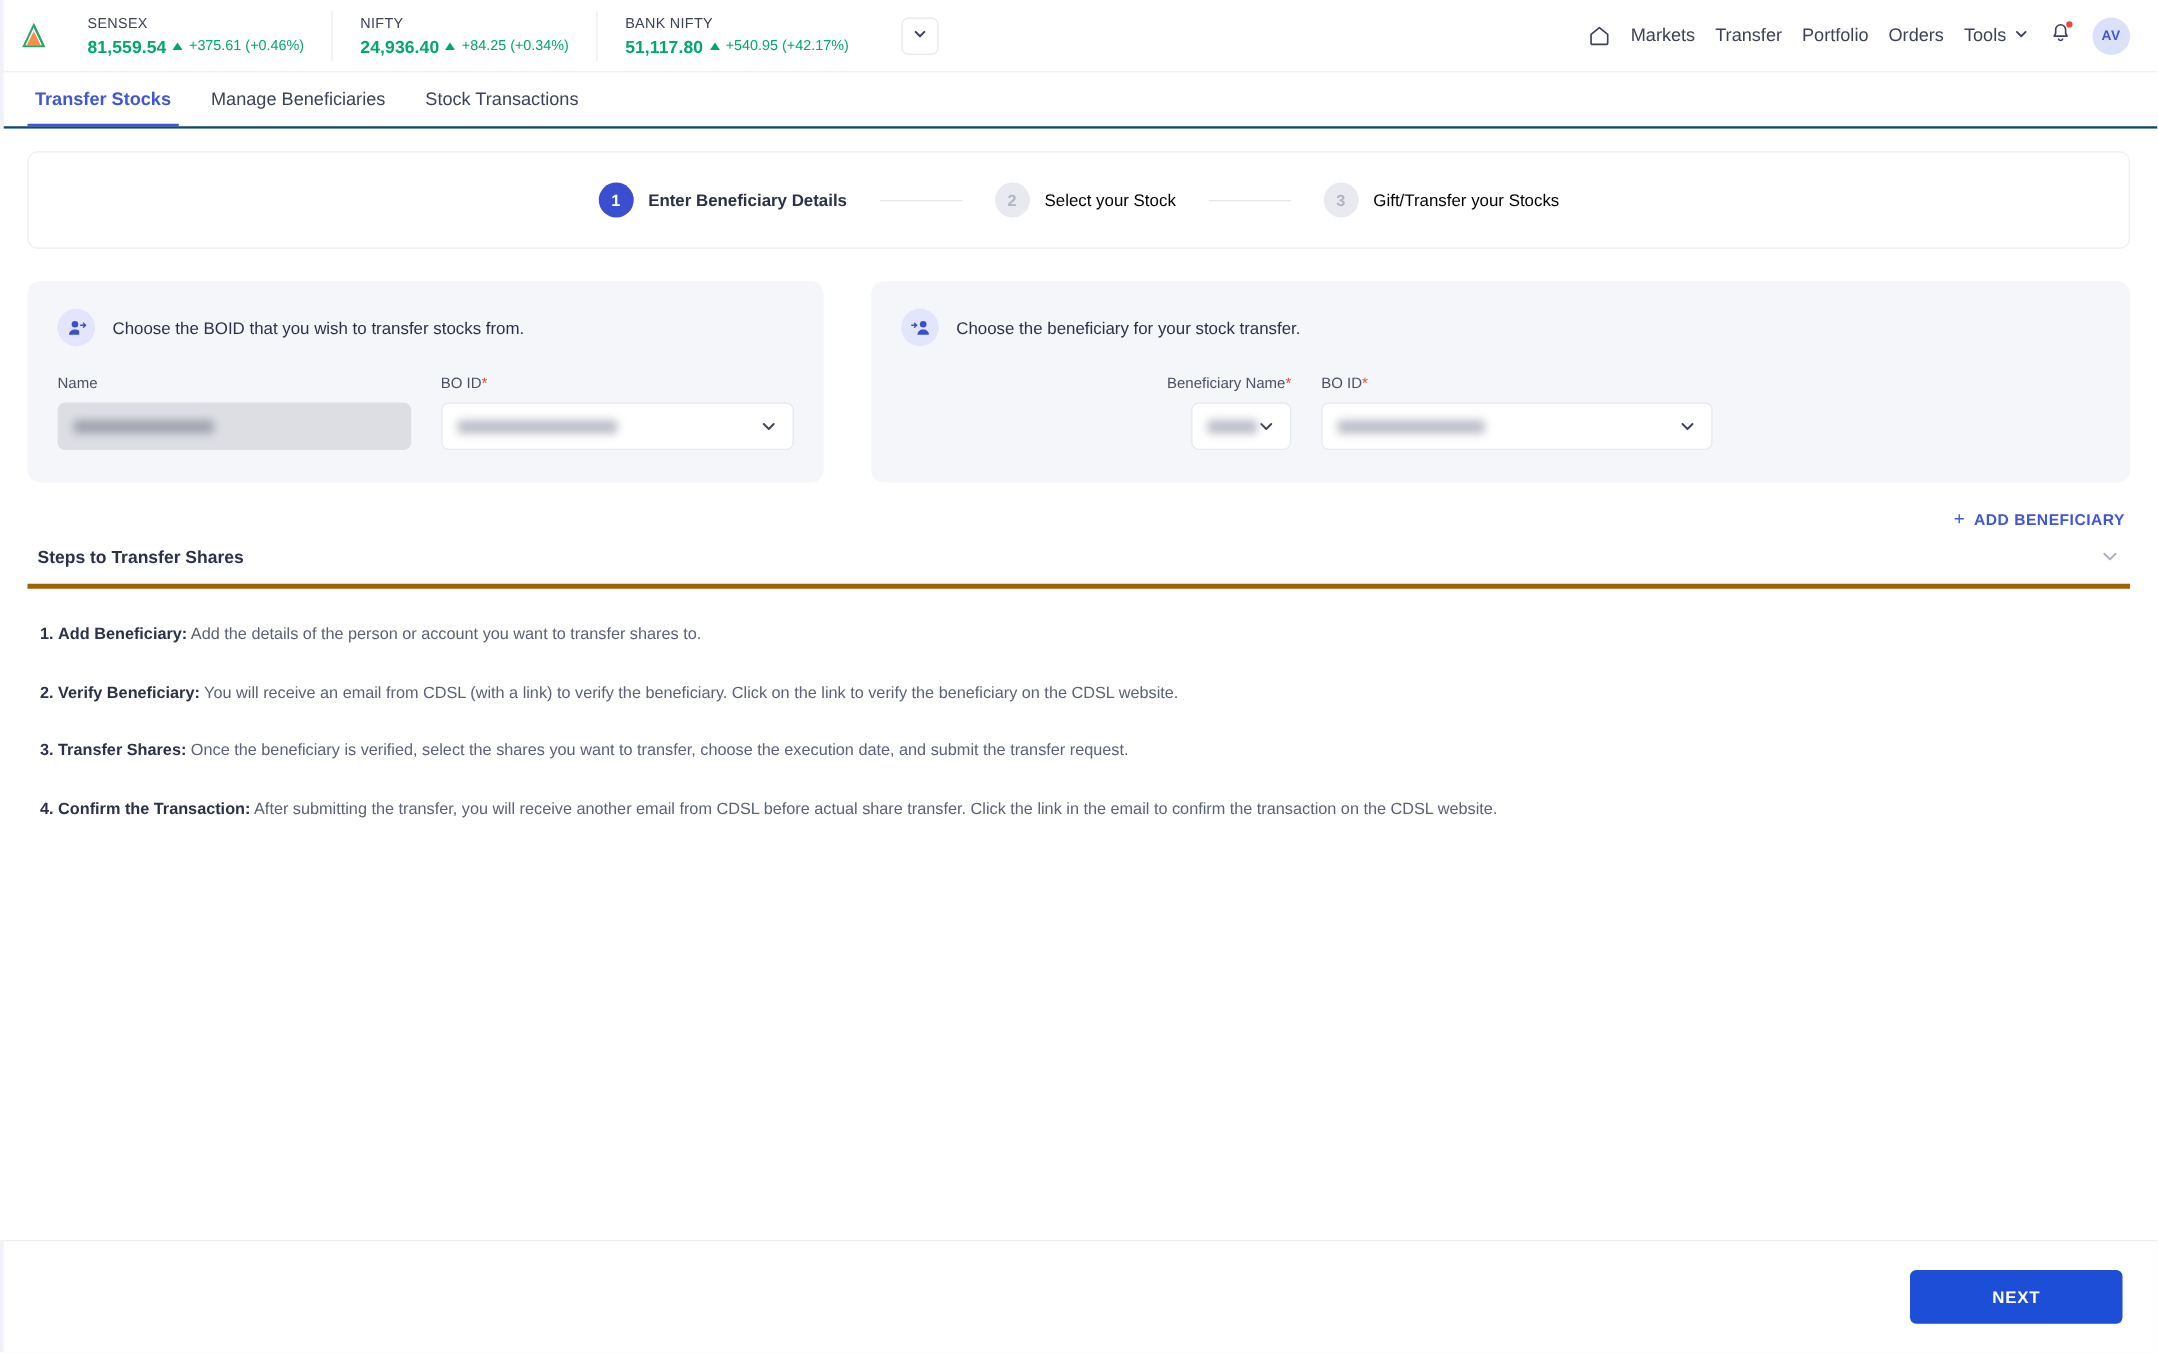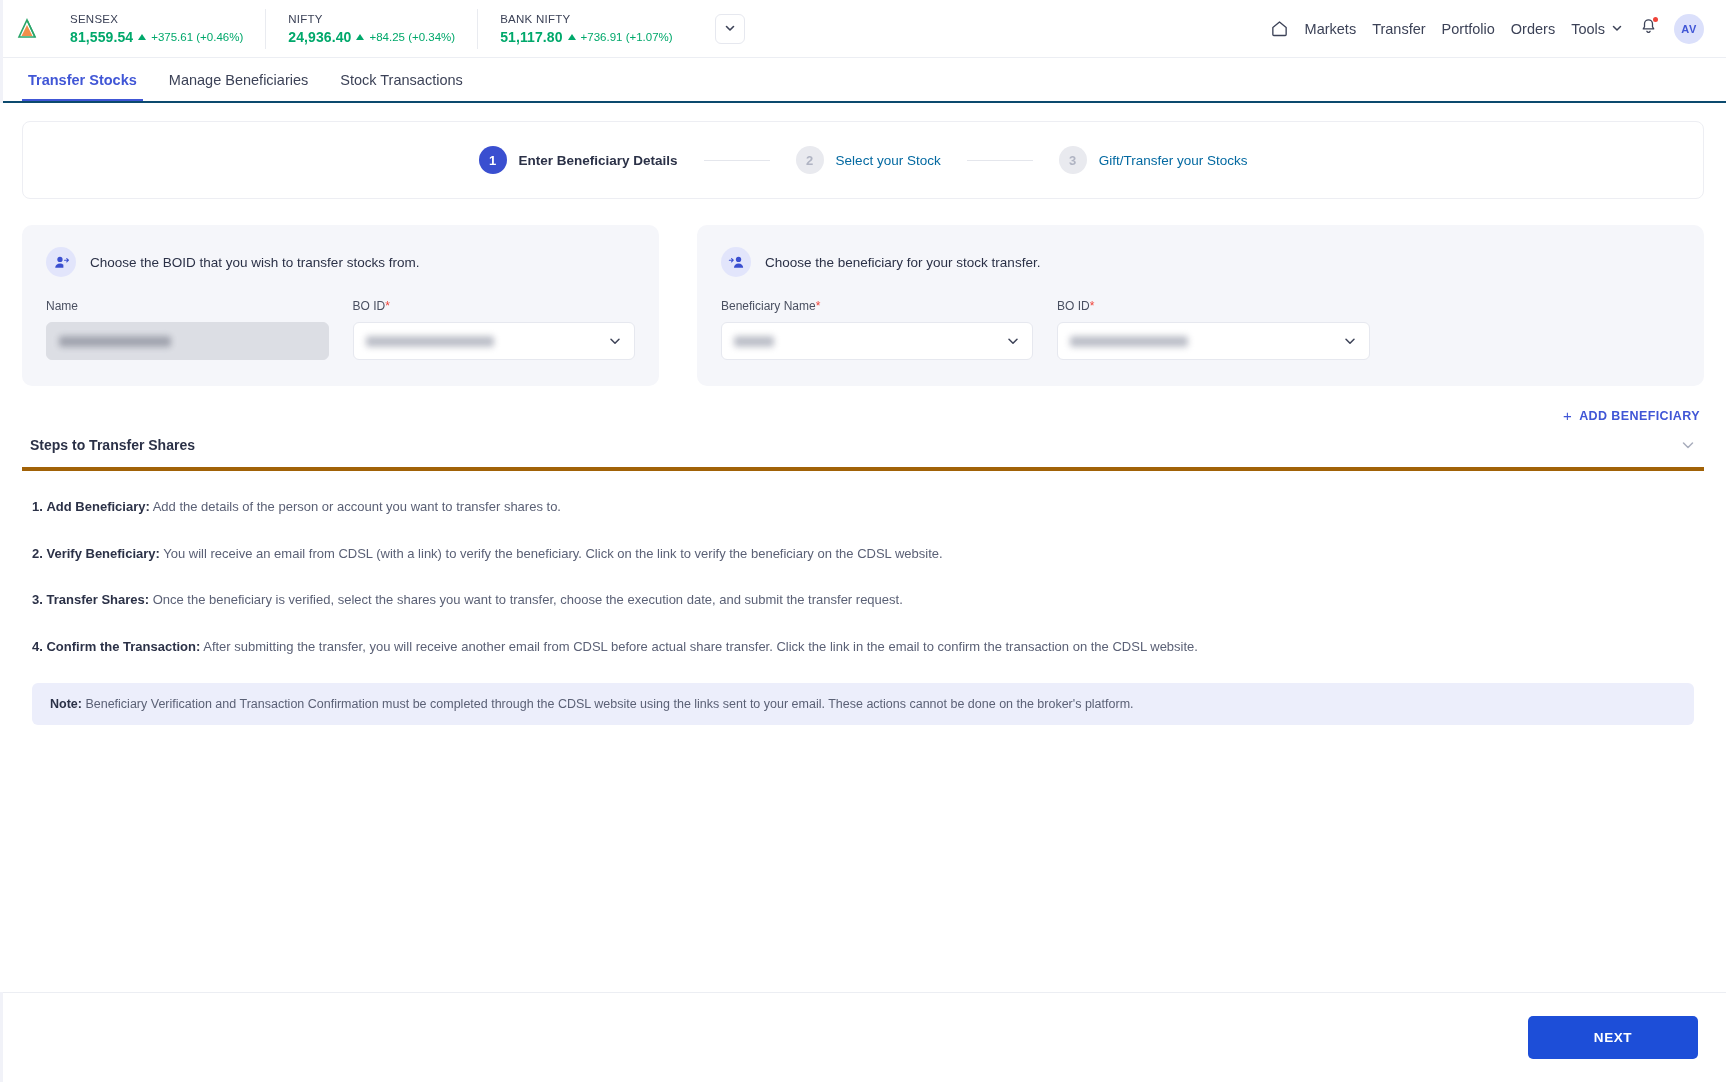--- a/index.html
+++ b/index.html
@@ -126,21 +126,21 @@
   .stepper { display: flex; align-items: center; }
   .step { display: flex; align-items: center; gap: 12px; }
   .step-circle {
     width: 28px; height: 28px; border-radius: 50%;
     display: flex; align-items: center; justify-content: center;
     font-size: 13px; font-weight: 600;
     background: #e9eaef; color: #b0b4c3;
     flex: 0 0 28px;
   }
   .step.active .step-circle { background: #3a4fd0; color: #ffffff; }
-  .step-label { font-size: 13.5px; color: #0369a1; white-space: nowrap; }
+  .step-label { font-size: 13.5px; color: #000000; white-space: nowrap; }
   .step.active .step-label { color: #2b3147; font-weight: 600; }
   .step-line {
     width: 66px; height: 1px; background: #e4e6ec; margin: 0 26px;
   }
 
   
   .cards-row {
     display: flex; gap: 38px;
     margin-top: 26px;
   }
@@ -155,21 +155,21 @@
   .card-icon {
     width: 30px; height: 30px; border-radius: 50%;
     background: #e2e5fb;
     display: flex; align-items: center; justify-content: center;
     flex: 0 0 30px;
   }
   .card-title { font-size: 13.5px; color: #2b3147; }
   .fields { display: flex; gap: 24px; }
   .field { display: flex; flex-direction: column; }
   .field.w300 { width: 291px; justify-content: center; }
-  .field.w312 { width: 312px; }
+  .field.w312 { width: 312px; align-items: flex-end; }
   .field.w313 { width: 313px; }
   .field-label {
     font-size: 12px; color: #4a5061; margin-bottom: 9px; font-weight: 500;
   }
   .req { color: #f0443a; }
   .field-box {
     height: 38px; border-radius: 6px;
     background: #ffffff; border: 1px solid #e6e8ef;
     display: flex; align-items: center;
     padding: 0 12px;
@@ -281,21 +281,21 @@
           <span class="arrow-up"></span>
           <span class="index-change">+84.25 (+0.34%)</span>
         </div>
       </div>
 
       <div class="index-item" style="border-right:none;">
         <div class="index-name">BANK NIFTY</div>
         <div class="index-row">
           <span class="index-price">51,117.80</span>
           <span class="arrow-up"></span>
-          <span class="index-change">+736.91 (+1.07%)</span>
+          <span class="index-change">+540.95 (+42.17%)</span>
         </div>
       </div>
     </div>
 
     <div class="idx-expand">
       <span>
         <svg width="12" height="12" viewBox="0 0 12 12">
             <path d="M2.5 4.5 L6 8 L9.5 4.5" fill="none" stroke="#3c4257" stroke-width="1.6" stroke-linecap="round" stroke-linejoin="round"></path>
           </svg>
       </span>
@@ -465,23 +465,20 @@
         </div>
         <div class="step-line-item">
           <b>3.</b>
           <b>Transfer Shares:</b><span> Once the beneficiary is verified, select the shares you want to transfer, choose the execution date, and submit the transfer request.</span>
         </div>
         <div class="step-line-item">
           <b>4.</b>
           <b>Confirm the Transaction:</b><span> After submitting the transfer, you will receive another email from CDSL before actual share transfer. Click the link in the email to confirm the transaction on the CDSL website.</span>
         </div>
 
-        <div class="note">
-          <b>Note:</b><span> Beneficiary Verification and Transaction Confirmation must be completed through the CDSL website using the links sent to your email. These actions cannot be done on the broker's platform.</span>
-        </div>
       </div>
     </div>
 
   </div>
 
   <div class="footer">
     <button class="next-btn">NEXT</button>
   </div>
 </div>
 

